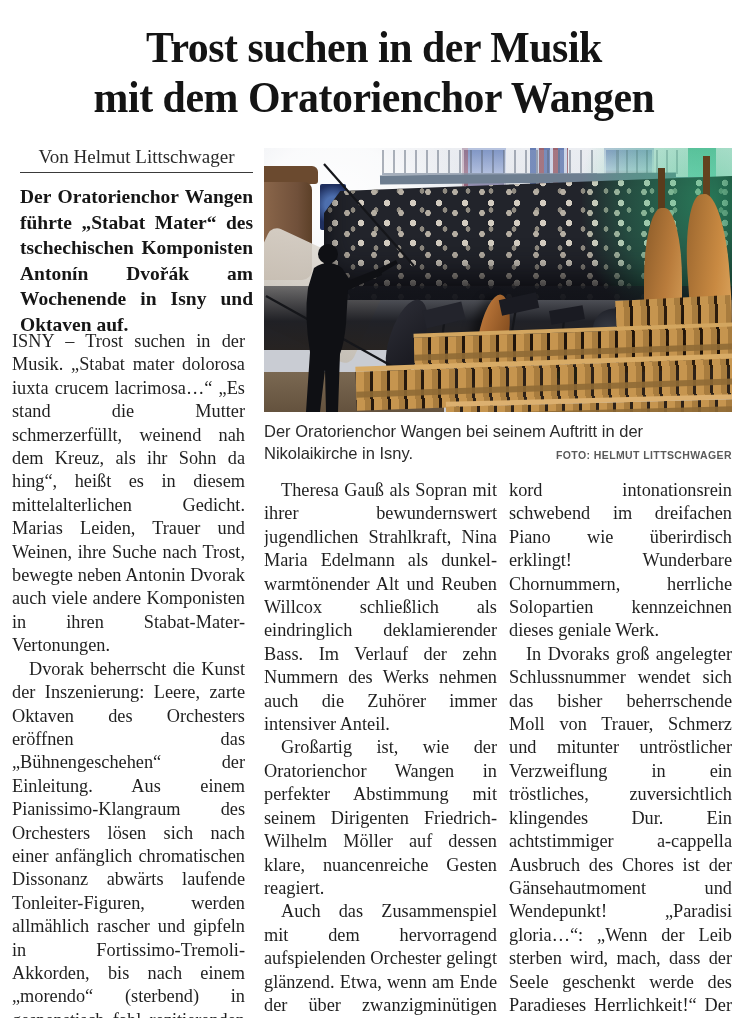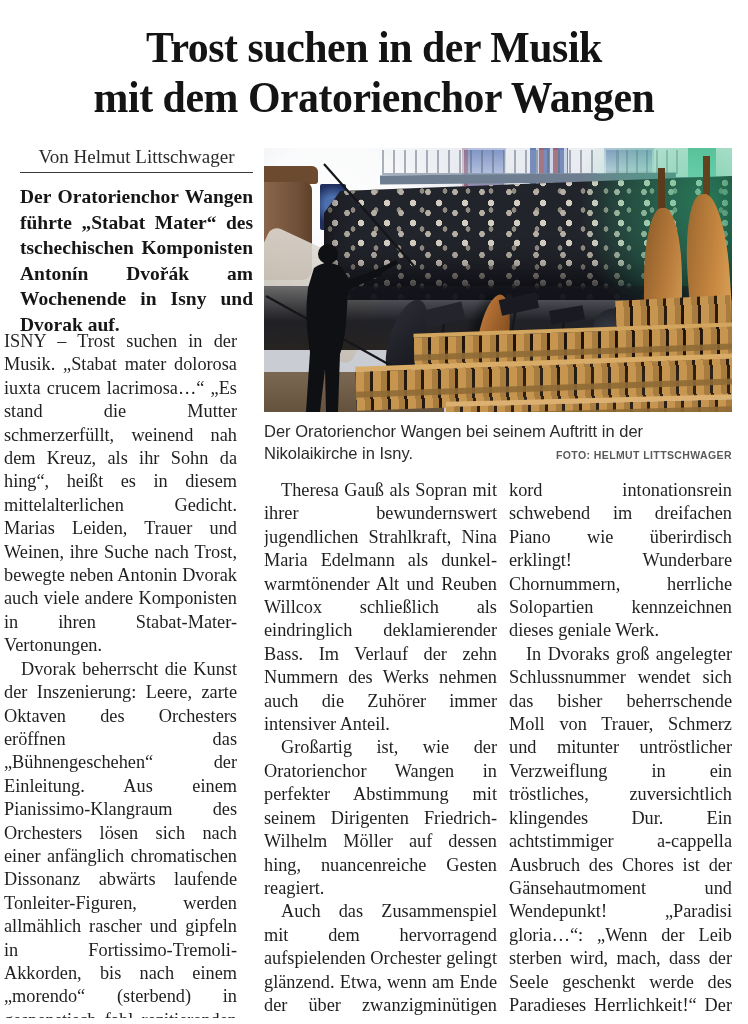--- a/index.html
+++ b/index.html
@@ -32,21 +32,21 @@
     position:absolute; left:20px; top:184px; width:233px;
     font-weight:bold; font-size:19.5px; line-height:25.5px;
     text-align:justify; color:#161616;
   }
 
   
   .col {
     position:absolute; font-size:18.3px; line-height:23.4px;
     text-align:justify; color:#1f1f1f; overflow:hidden;
   }
-  .col-1 { left:4px;  top:330px; width:233px; height:688px; }
+  .col-1 { left:12px;  top:330px; width:233px; height:688px; }
   .col-2 { left:264px; top:479px; width:233px; height:540px; }
   .col-3 { left:509px; top:479px; width:223px; height:540px; }
   .body-p { text-align:justify; }
   .body-p.indent { text-indent:17px; }
 
   
   .photo {
     position:absolute; left:264px; top:148px; width:468px; height:264px;
     overflow:hidden; background:#dfe3e9;
   }
@@ -136,21 +136,21 @@
 <div class="page">
 
   <h1 class="headline">
     <span class="tline">Trost suchen in der Musik</span>
     <span class="tline">mit dem Oratorienchor Wangen</span>
   </h1>
 
   <div class="byline">Von Helmut Littschwager</div>
   <div class="byline-rule"></div>
 
-  <div class="lead">Der Oratorienchor Wangen führte „Stabat Mater“ des tschechischen Komponisten Antonín Dvořák am Wochenende in Isny und Dvorak auf.</div>
+  <div class="lead">Der Oratorienchor Wangen führte „Stabat Mater“ des tschechischen Komponisten Antonín Dvořák am Wochenende in Isny und Oktaven auf.</div>
 
   <div class="photo">
     <div class="ph ph-wall"></div>
     <div class="ph ph-flare"></div>
     <div class="ph ph-window ph-w1"></div>
     <div class="ph ph-window ph-w2"></div>
     <div class="ph ph-window ph-w3"></div>
     <div class="ph ph-window ph-w4"></div>
     <div class="ph ph-rail"></div>
     <div class="ph ph-rail2"></div>
@@ -201,21 +201,21 @@
     <span>Der Oratorienchor Wangen bei seinem Auftritt in der Nikolaikirche in Isny.</span>
     <span class="credit">FOTO: HELMUT LITTSCHWAGER</span>
   </div>
 
   <div class="col col-1">
       <p class="body-p">ISNY – Trost suchen in der Musik. „Stabat mater dolorosa iuxta crucem lacrimosa…“ „Es stand die Mutter schmerzerfüllt, weinend nah dem Kreuz, als ihr Sohn da hing“, heißt es in diesem mittelalterlichen Gedicht. Marias Leiden, Trauer und Weinen, ihre Suche nach Trost, bewegte neben Antonin Dvorak auch viele andere Komponisten in ihren Stabat-Mater-Vertonungen.</p>
       <p class="body-p indent">Dvorak beherrscht die Kunst der Inszenierung: Leere, zarte Oktaven des Orchesters eröffnen das „Bühnengeschehen“ der Einleitung. Aus einem Pianissimo-Klangraum des Orchesters lösen sich nach einer anfänglich chromatischen Dissonanz abwärts laufende Tonleiter-Figuren, werden allmählich rascher und gipfeln in Fortissimo-Tremoli-Akkorden, bis nach einem „morendo“ (sterbend) in gespenstisch fahl rezitierenden Ton der Chortenöre nach und nach der ganze Chor einsetzt. Spannung und Dramatik nehmen weiter zu, wenn erst nach über 160 Takten der Solo-Tenor Timo Rößner mit chromatisch-leidvollen Rufen einsetzt, bis schließlich das ganze Solisten-Quartett gestaffelt</p>
     </div>
   <div class="col col-2">
       <p class="body-p indent">Theresa Gauß als Sopran mit ihrer bewundernswert jugendlichen Strahlkraft, Nina Maria Edelmann als dunkel-warmtönender Alt und Reuben Willcox schließlich als eindringlich deklamierender Bass. Im Verlauf der zehn Nummern des Werks nehmen auch die Zuhörer immer intensiver Anteil.</p>
-      <p class="body-p indent">Großartig ist, wie der Oratorienchor Wangen in perfekter Abstimmung mit seinem Dirigenten Friedrich-Wilhelm Möller auf dessen hing, nuancenreiche Gesten reagiert.</p>
+      <p class="body-p indent">Großartig ist, wie der Oratorienchor Wangen in perfekter Abstimmung mit seinem Dirigenten Friedrich-Wilhelm Möller auf dessen klare, nuancenreiche Gesten reagiert.</p>
       <p class="body-p indent">Auch das Zusammenspiel mit dem hervorragend aufspielenden Orchester gelingt glänzend. Etwa, wenn am Ende der über zwanzigminütigen ersten Nummer nach einem leisen Tutti die Blechbläser und Streicher verstummen und dann nach einer Generalpause ein purer Holzbläserak-</p>
     </div>
   <div class="col col-3">
       <p class="body-p">kord intonationsrein schwebend im dreifachen Piano wie überirdisch erklingt! Wunderbare Chornummern, herrliche Solopartien kennzeichnen dieses geniale Werk.</p>
       <p class="body-p indent">In Dvoraks groß angelegter Schlussnummer wendet sich das bisher beherrschende Moll von Trauer, Schmerz und mitunter untröstlicher Verzweiflung in ein tröstliches, zuversichtlich klingendes Dur. Ein achtstimmiger a-cappella Ausbruch des Chores ist der Gänsehautmoment und Wendepunkt! „Paradisi gloria…“: „Wenn der Leib sterben wird, mach, dass der Seele geschenkt werde des Paradieses Herrlichkeit!“ Der tief religiöse Dvorak hatte aus persönlichen Gründen selbst Trost gesucht und gefunden.</p>
     </div>
 
 </div>
 
 </body></html>

